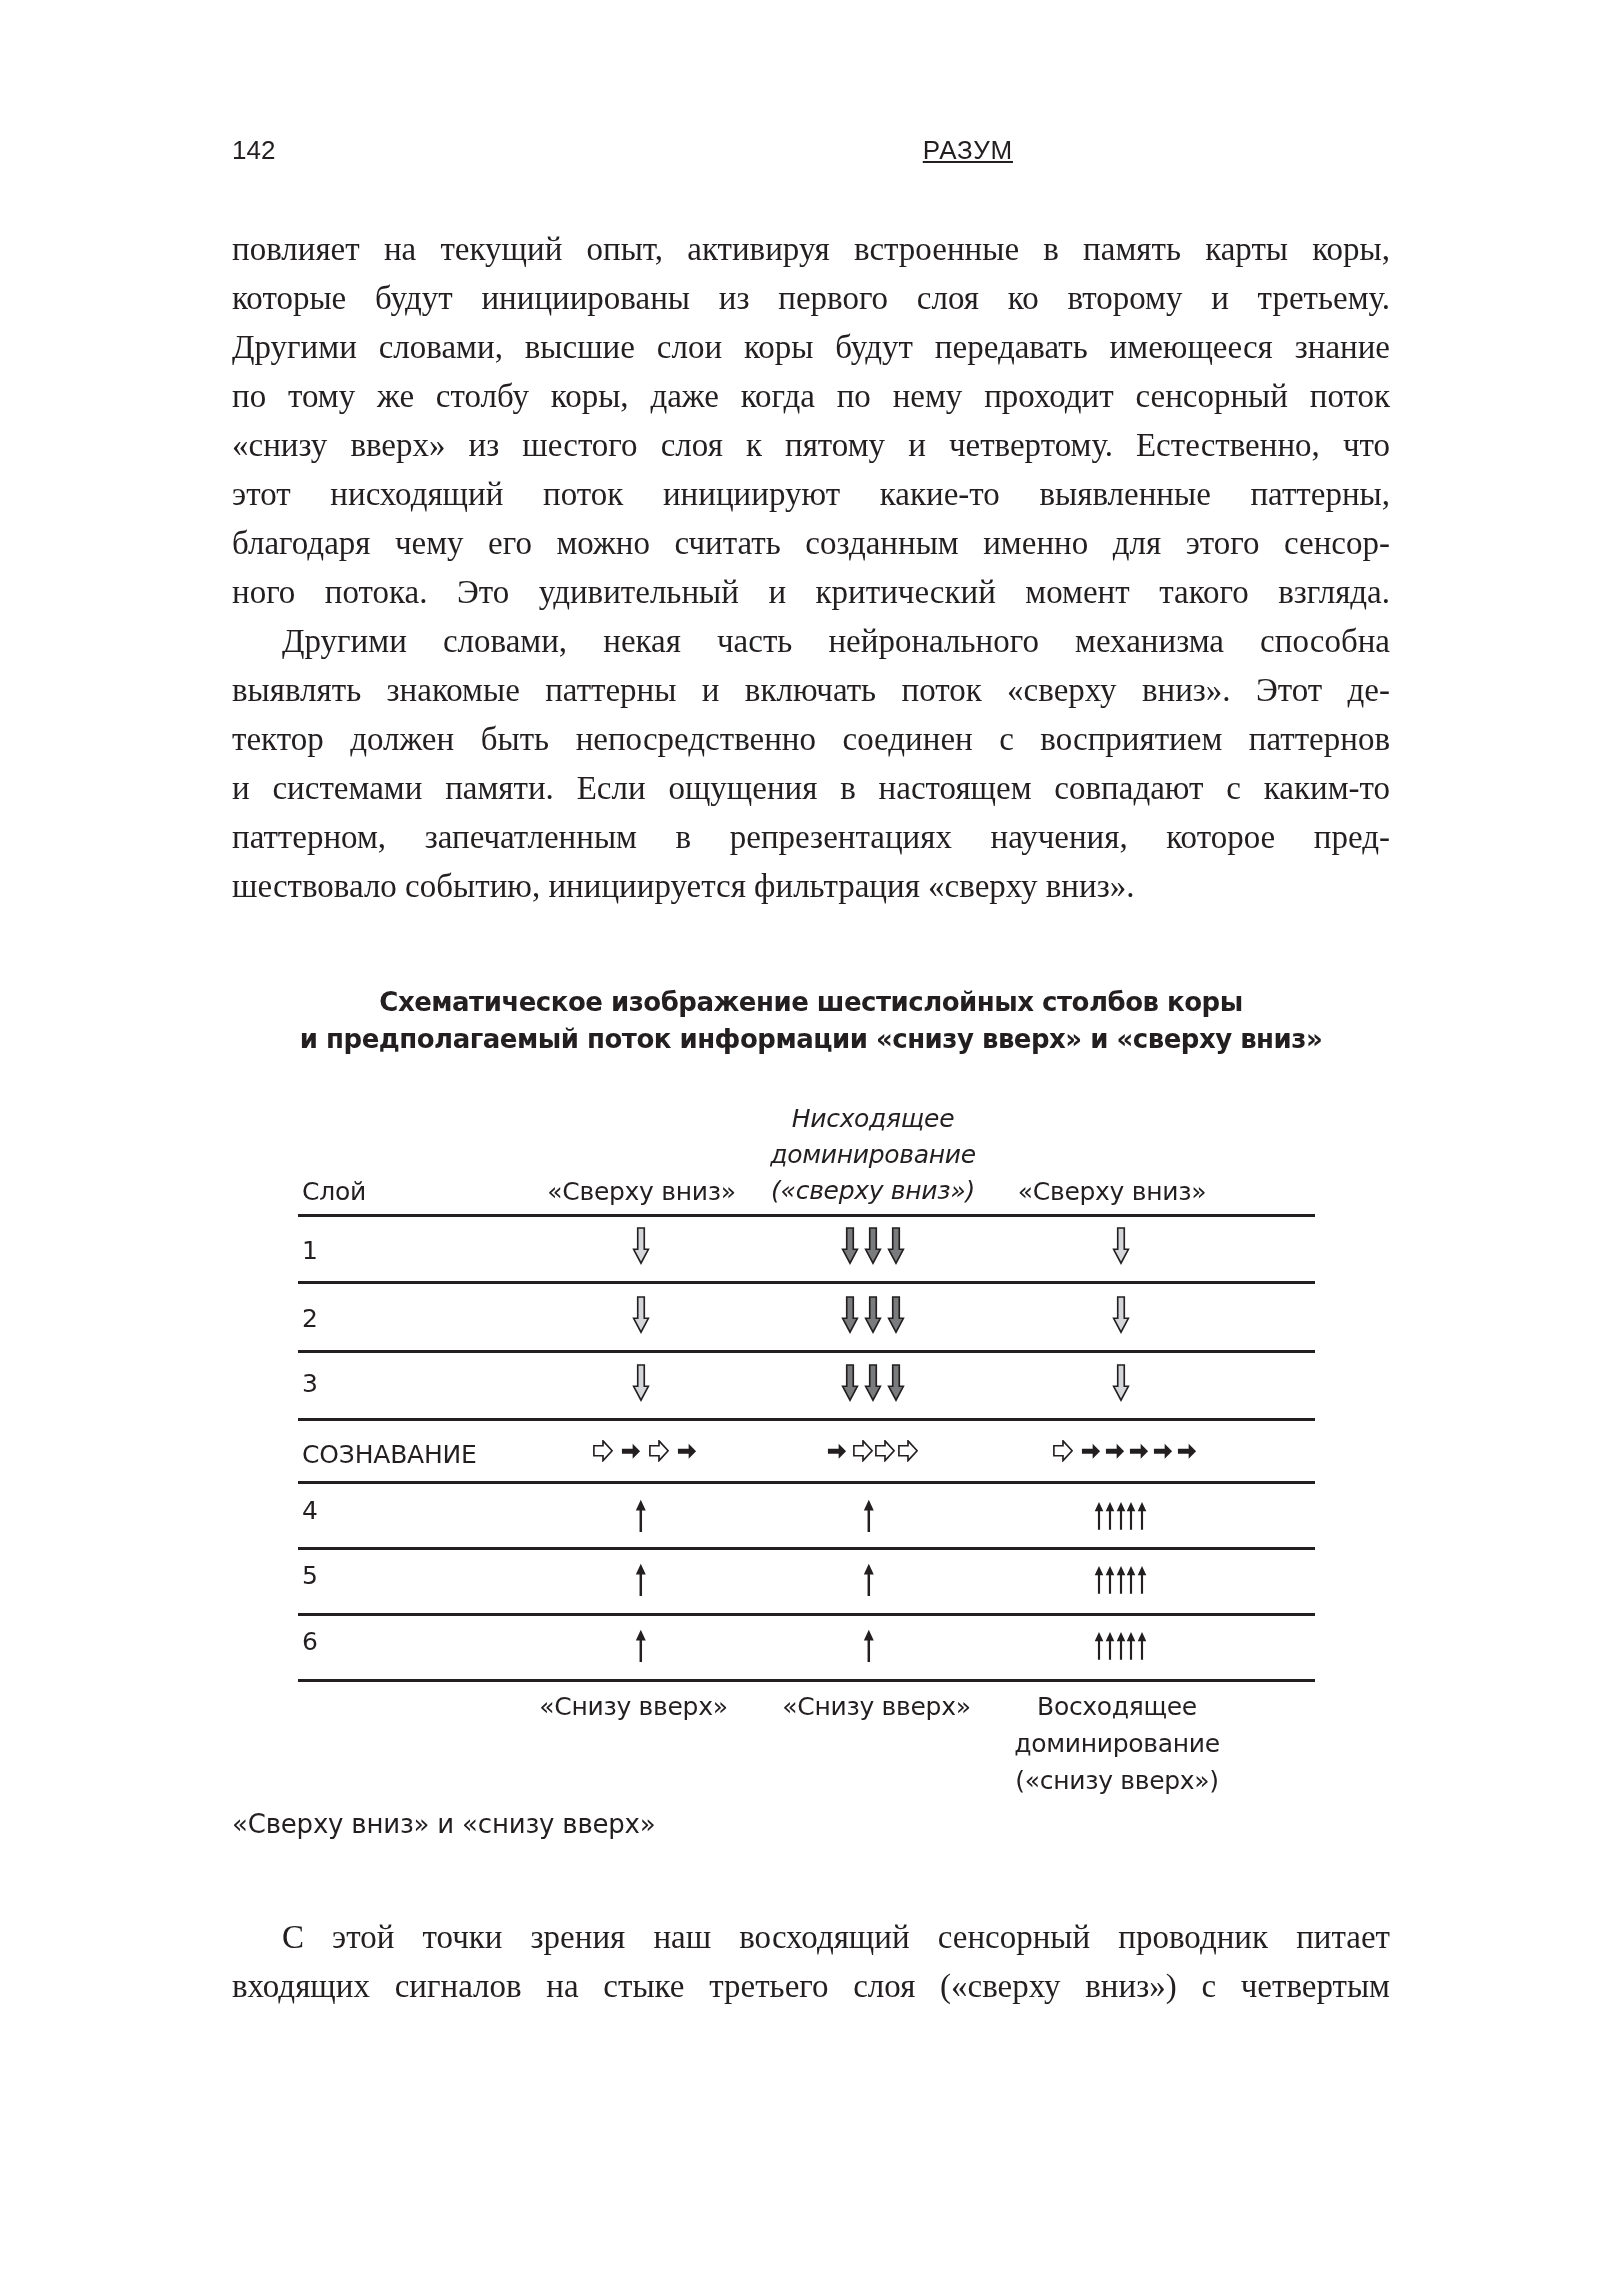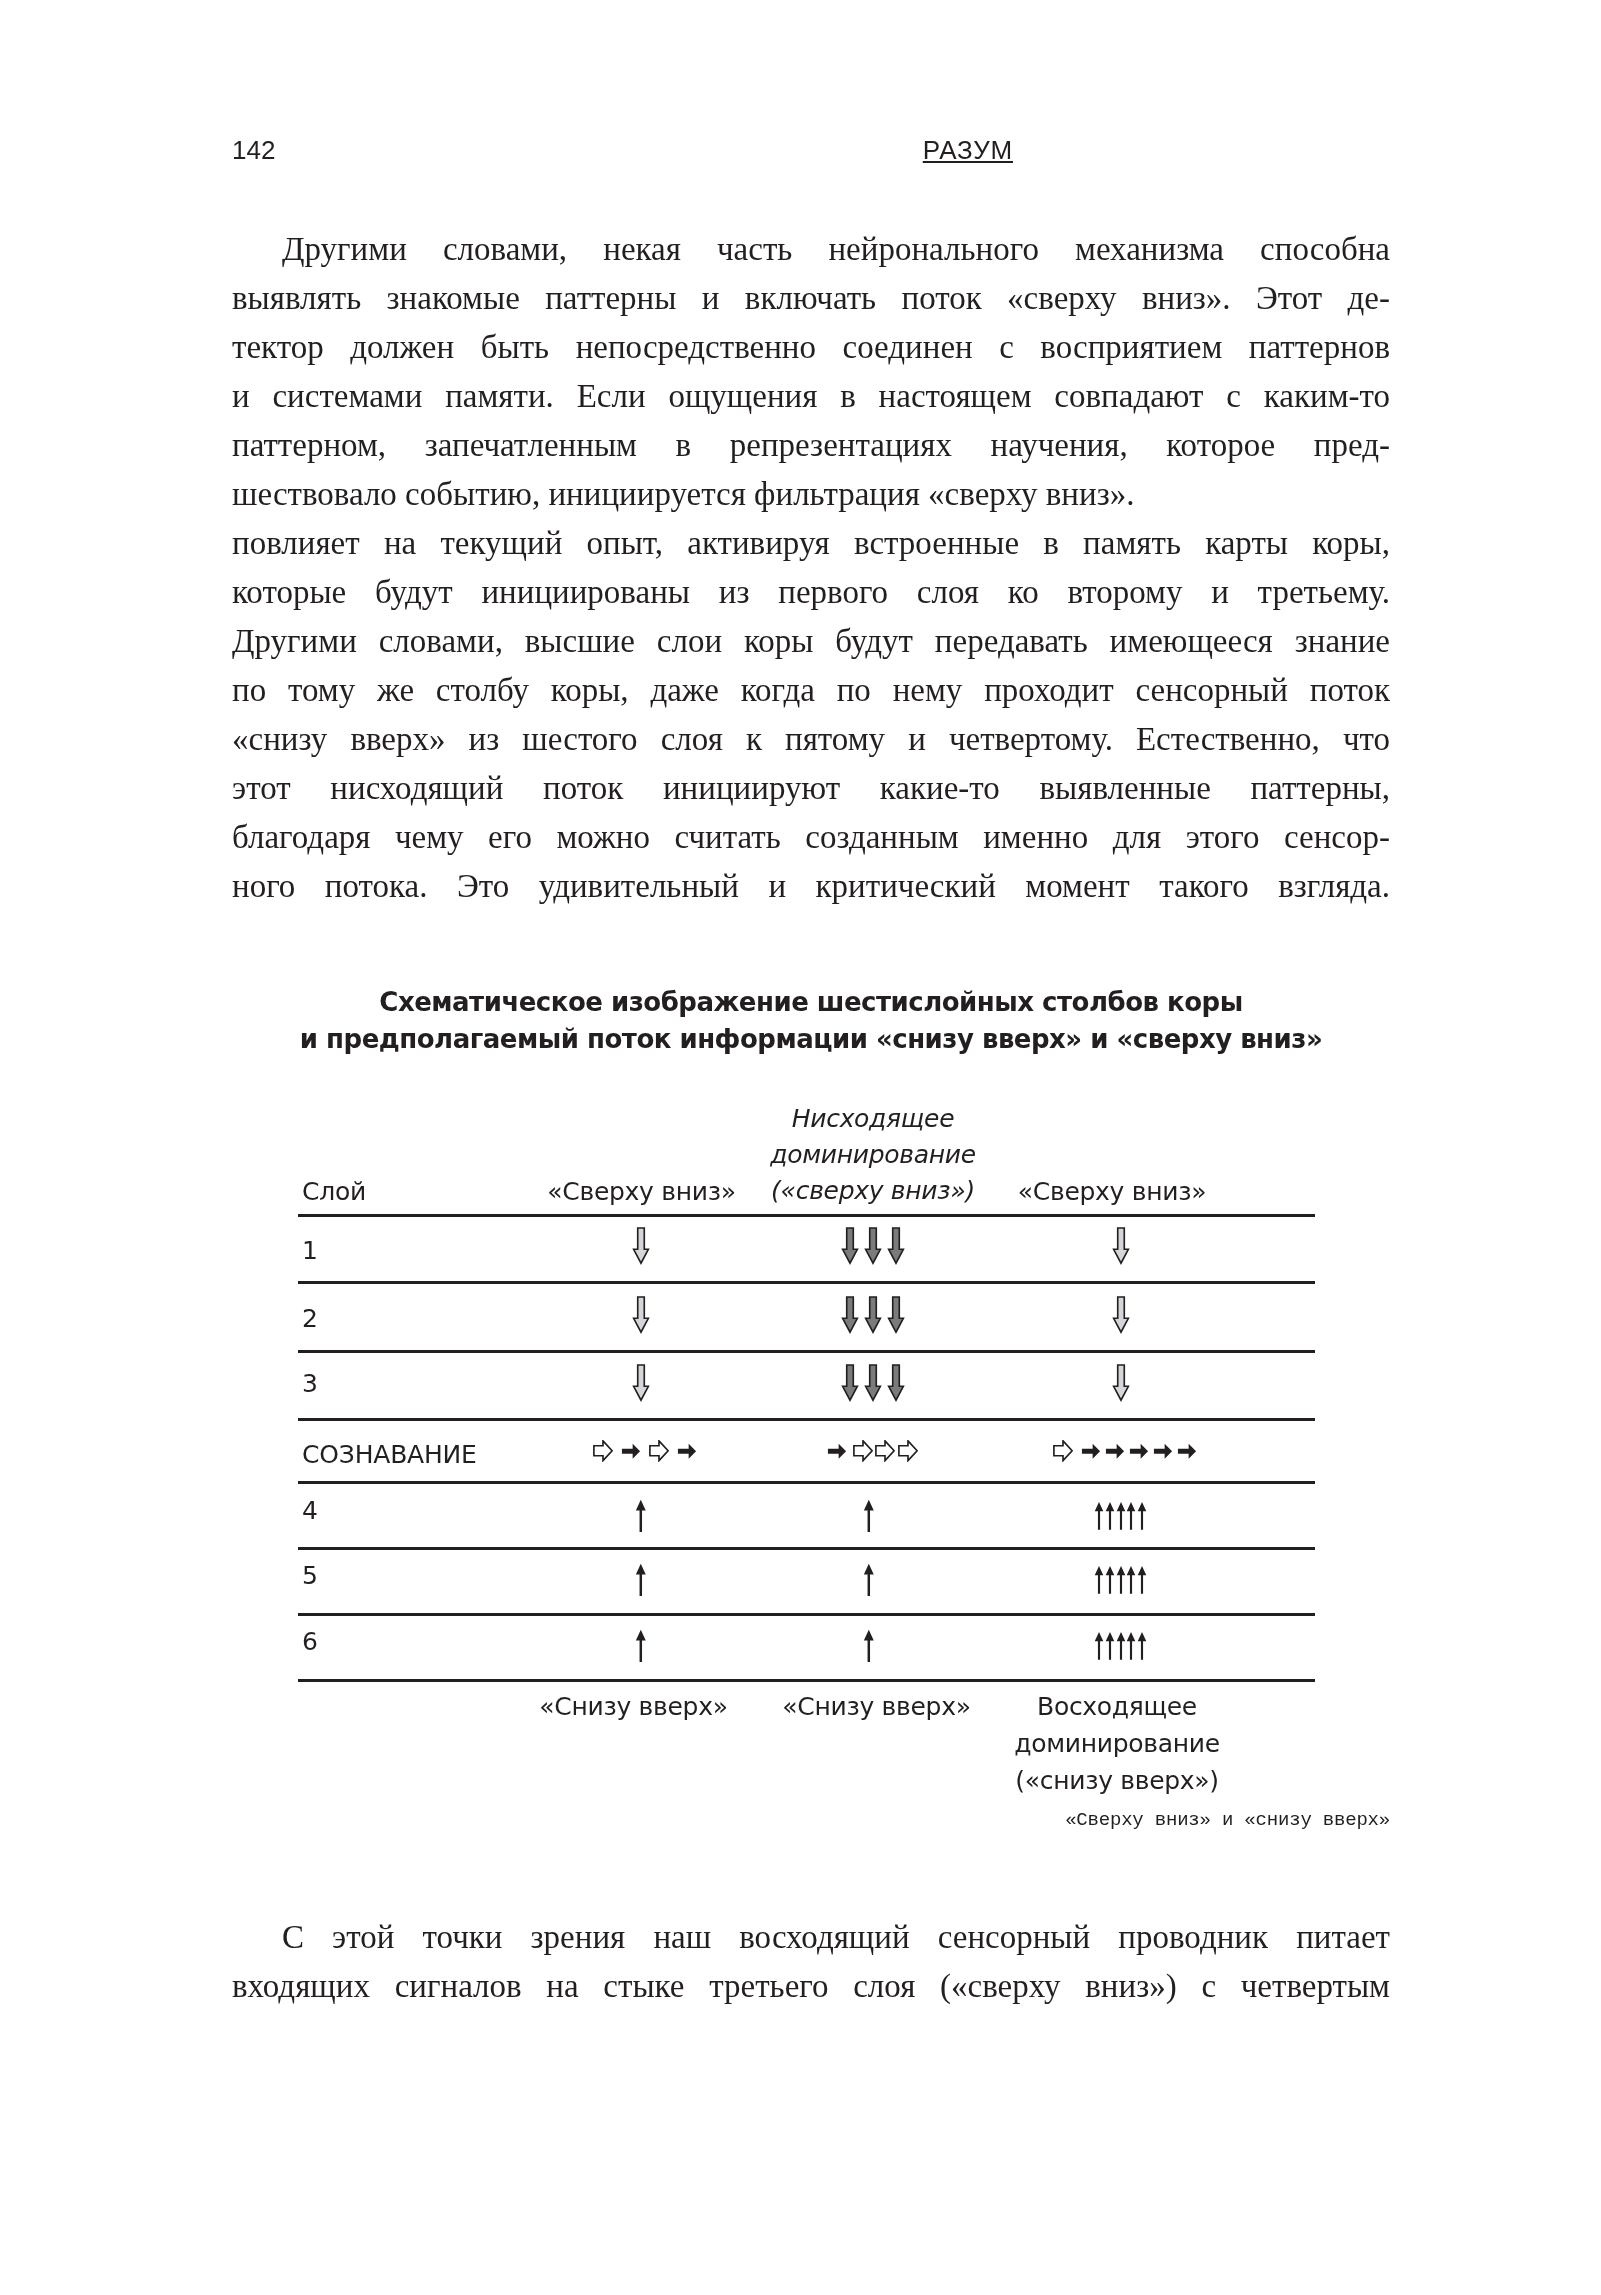--- a/index.html
+++ b/index.html
@@ -21,50 +21,50 @@
 
   .figure { position: absolute; left: 232px; top: 984px; width: 1158px; font-family: "DejaVu Sans", sans-serif; color: #231f20; }
   .fig-title { position: absolute; left: 0; top: 0; width: 1158px; text-align: center; font-weight: bold;
     font-size: 26px; line-height: 37px; letter-spacing: -0.5px; }
   .fig-table { position: absolute; left: 66px; top: 107px; width: 1017px; }
   .hdr-cell { position: absolute; font-size: 25px; line-height: 36px; text-align: center; letter-spacing: -0.3px; }
   .rule { position: absolute; left: 0; width: 1017px; height: 3.3px; background: #231f20; }
   .row-label { position: absolute; left: 4.1px; font-size: 25px; letter-spacing: -0.2px; }
   .cell { position: absolute; display: flex; justify-content: center; align-items: center; gap: 5px; }
   .foot-cell { position: absolute; font-size: 25px; line-height: 37px; text-align: center; letter-spacing: -0.3px; }
-  .caption { position: absolute; left: 0; top: 825px; width: 1158px; text-align: right; font-size: 19px; letter-spacing: -0.2px; font-family: Liberation Mono, monospace; }
+  .caption { position: absolute; left: 0; top: 825px; width: 1158px; text-align: left; font-size: 26px; letter-spacing: -0.2px; }
   svg { display: block; }
 </style>
 </head>
 <body>
 
 <div class="running-head">
   <span class="page-number">142</span>
   <span class="chapter-title">РАЗУМ</span>
 </div>
 
 <div class="body-text block-a">
-  <p>
-    <span class="line indent">Другими словами, некая часть нейронального механизма способна</span>
-    <span class="line">выявлять знакомые паттерны и включать поток «сверху вниз». Этот де-</span>
-    <span class="line">тектор должен быть непосредственно соединен с восприятием паттернов</span>
-    <span class="line">и системами памяти. Если ощущения в настоящем совпадают с каким-то</span>
-    <span class="line">паттерном, запечатленным в репрезентациях научения, которое пред-</span>
-    <span class="line last">шествовало событию, инициируется фильтрация «сверху вниз».</span>
-  </p>
   <p>
     <span class="line">повлияет на текущий опыт, активируя встроенные в память карты коры,</span>
     <span class="line">которые будут инициированы из первого слоя ко второму и третьему.</span>
     <span class="line">Другими словами, высшие слои коры будут передавать имеющееся знание</span>
     <span class="line">по тому же столбу коры, даже когда по нему проходит сенсорный поток</span>
     <span class="line">«снизу вверх» из шестого слоя к пятому и четвертому. Естественно, что</span>
     <span class="line">этот нисходящий поток инициируют какие-то выявленные паттерны,</span>
     <span class="line">благодаря чему его можно считать созданным именно для этого сенсор-</span>
     <span class="line">ного потока. Это удивительный и критический момент такого взгляда.</span>
   </p>
+  <p>
+    <span class="line indent">Другими словами, некая часть нейронального механизма способна</span>
+    <span class="line">выявлять знакомые паттерны и включать поток «сверху вниз». Этот де-</span>
+    <span class="line">тектор должен быть непосредственно соединен с восприятием паттернов</span>
+    <span class="line">и системами памяти. Если ощущения в настоящем совпадают с каким-то</span>
+    <span class="line">паттерном, запечатленным в репрезентациях научения, которое пред-</span>
+    <span class="line last">шествовало событию, инициируется фильтрация «сверху вниз».</span>
+  </p>
 </div>
 
 <div class="figure">
   <div class="fig-title">
     <div>Схематическое изображение шестислойных столбов коры</div>
     <div>и предполагаемый поток информации «снизу вверх» и «сверху вниз»</div>
   </div>
 
   <div class="fig-table">
 

